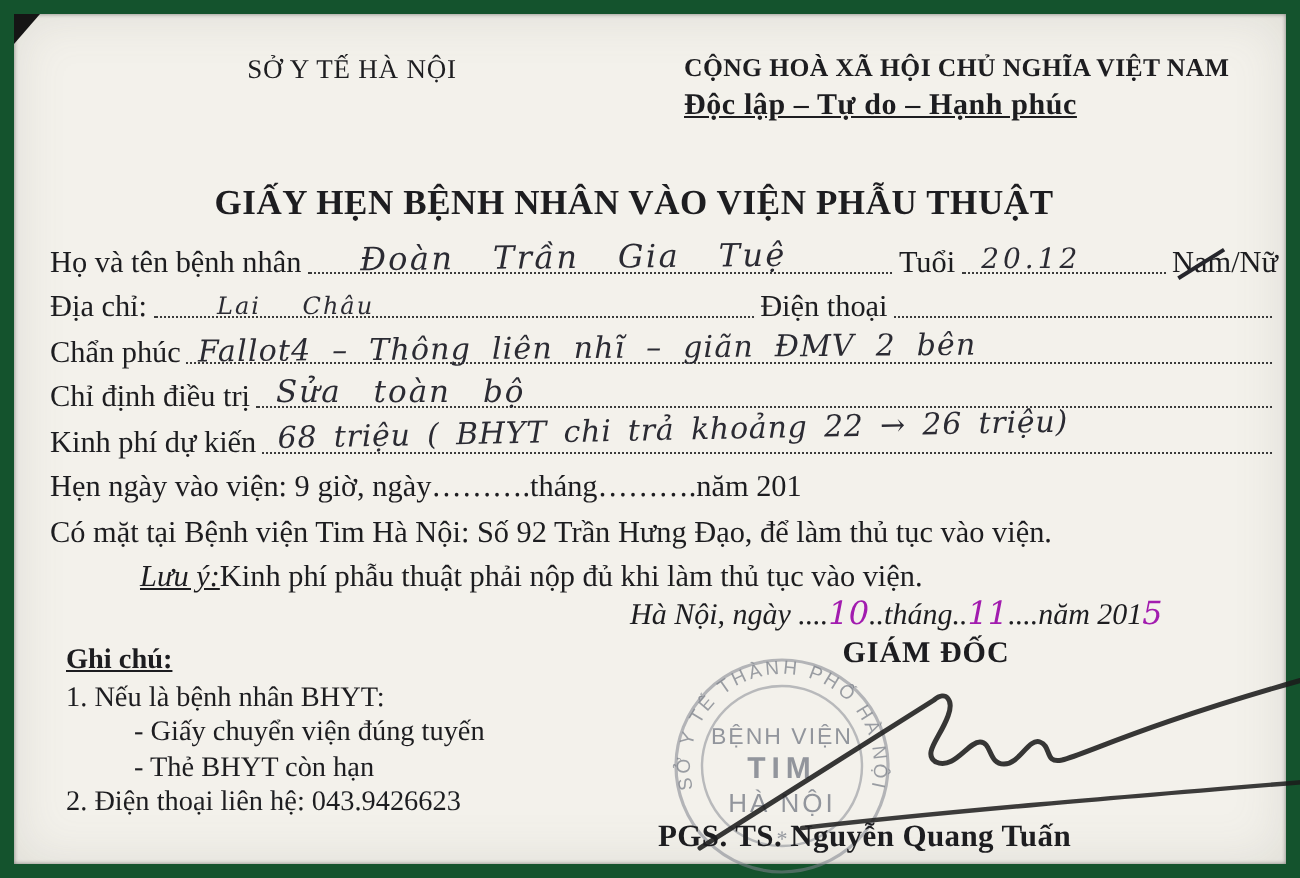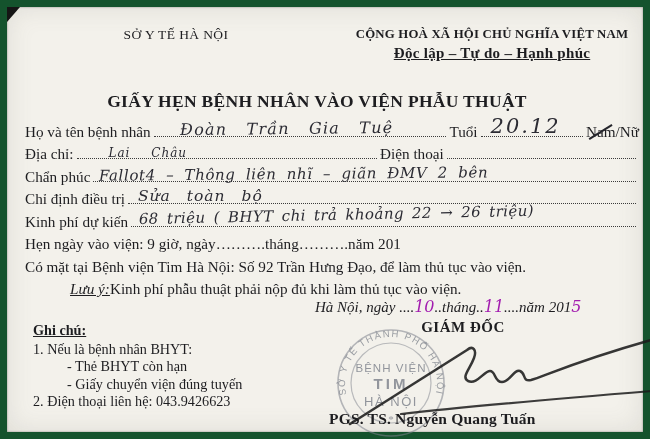--- a/index.html
+++ b/index.html
@@ -16,38 +16,38 @@
     color:#1d1d20;
   }
   .corner-blob{
     position:absolute;left:0;top:0;width:0;height:0;
     border-top:15px solid #151515;border-right:13px solid transparent;
   }
   
   .hdr-left{position:absolute;left:38px;top:20px;width:262px;text-align:center;}
   .hdr-left .l1{font-size:13.5px;letter-spacing:.4px;}
   .hdr-left .l2{font-size:13.5px;font-weight:bold;letter-spacing:.3px;text-decoration:underline;margin-top:2px;}
-  .hdr-right{position:absolute;left:335px;top:20px;width:300px;text-align:center;}
+  .hdr-right{position:absolute;left:335px;top:20px;width:300px;text-align:left;}
   .hdr-right .l1{font-size:12.8px;font-weight:bold;letter-spacing:.2px;}
   .hdr-right .l2{font-size:15px;font-weight:bold;text-decoration:underline;margin-top:3px;letter-spacing:.3px;}
   .page-title{
     position:absolute;left:40px;top:84px;width:540px;text-align:center;
     font-size:17.5px;font-weight:bold;letter-spacing:.3px;
   }
   
   .formbody{position:absolute;left:18px;top:111px;width:614px;}
   .fline{display:flex;align-items:flex-end;height:22.5px;font-size:15.2px;white-space:nowrap;}
   .leader{flex-grow:1;height:0;border-bottom:1.9px dotted #3b3b3b;margin:0 3px 4px 3px;position:relative;}
   .pline{height:22.5px;font-size:15.2px;display:flex;align-items:flex-end;white-space:nowrap;}
   .hw{
     position:absolute;bottom:-2px;white-space:nowrap;
     font-family:"DejaVu Serif",serif;font-style:italic;color:#2b2b33;
   }
   .hw-name{left:26px;font-size:16px;letter-spacing:1.2px;word-spacing:13px;transform:rotate(-.6deg);}
-  .hw-age{left:10px;font-size:21px;letter-spacing:2px;}
+  .hw-age{left:10px;font-size:14px;letter-spacing:2px;}
   .hw-addr{left:32px;font-size:12px;letter-spacing:1px;word-spacing:16px;}
   .hw-diag{left:6px;font-size:15px;letter-spacing:.6px;word-spacing:5px;transform:rotate(-.5deg);}
   .hw-treat{left:10px;font-size:15.5px;letter-spacing:1px;word-spacing:10px;}
   .hw-cost{left:8px;font-size:15px;letter-spacing:.4px;word-spacing:3px;transform:rotate(-1.2deg);transform-origin:left bottom;}
   .gender{position:relative;}
   .gender::after{
     content:"";position:absolute;left:1px;top:8px;width:27px;height:1.6px;
     background:#26262c;transform:rotate(-32deg);
   }
   .notice .lbl{font-style:italic;text-decoration:underline;margin-left:45px;}
@@ -157,17 +157,17 @@
   <svg class="sig-svg" width="352" height="112" viewBox="0 0 352 112">
     <path d="M45,99 L162,25 C168,20 172,25 169,33 C165,44 156,52 163,56 C172,60 179,46 185,46 C191,46 189,57 197,57 C205,57 209,44 215,46 C221,48 217,57 226,55 C238,52 265,38 346,15" fill="none" stroke="#1b1b1b" stroke-width="2.5" stroke-linecap="round" opacity="0.88"></path>
     <path d="M96,89 C165,81 262,73 347,66" fill="none" stroke="#1b1b1b" stroke-width="2.2" stroke-linecap="round" opacity="0.85"></path>
   </svg>
 
   <div class="sig-name">PGS. TS. Nguyễn Quang Tuấn</div>
 
   <div class="notes">
     <div class="t">Ghi chú:</div>
     <div>1. Nếu là bệnh nhân BHYT:</div>
+    <div class="sub">- Giấy chuyển viện đúng tuyến</div>
     <div class="sub">- Thẻ BHYT còn hạn</div>
-    <div class="sub">- Giấy chuyển viện đúng tuyến</div>
     <div>2. Điện thoại liên hệ: 043.9426623</div>
   </div>
 </div>
 
 </body></html>

